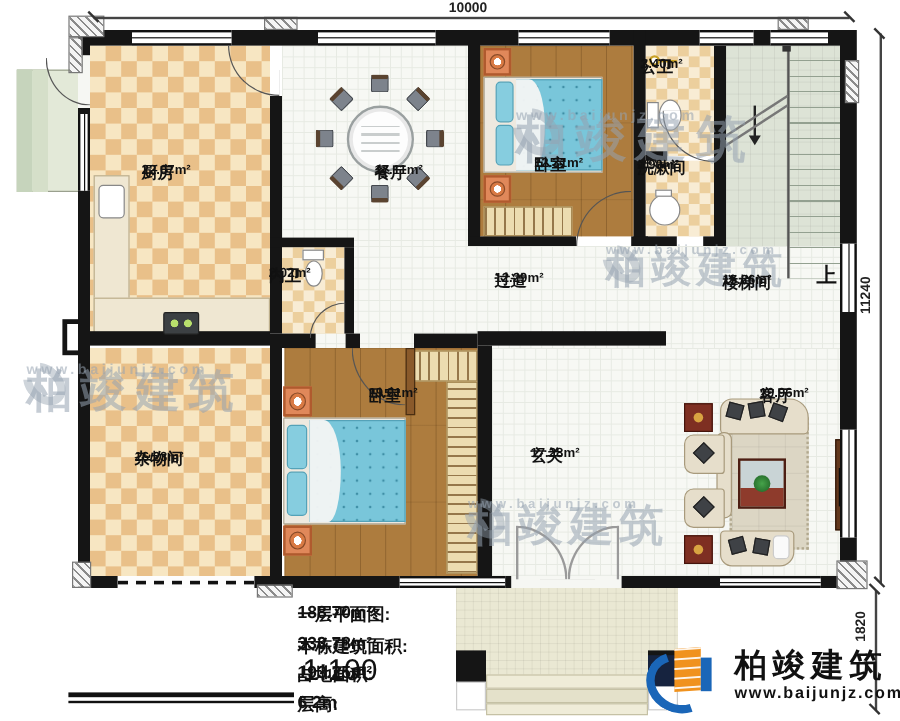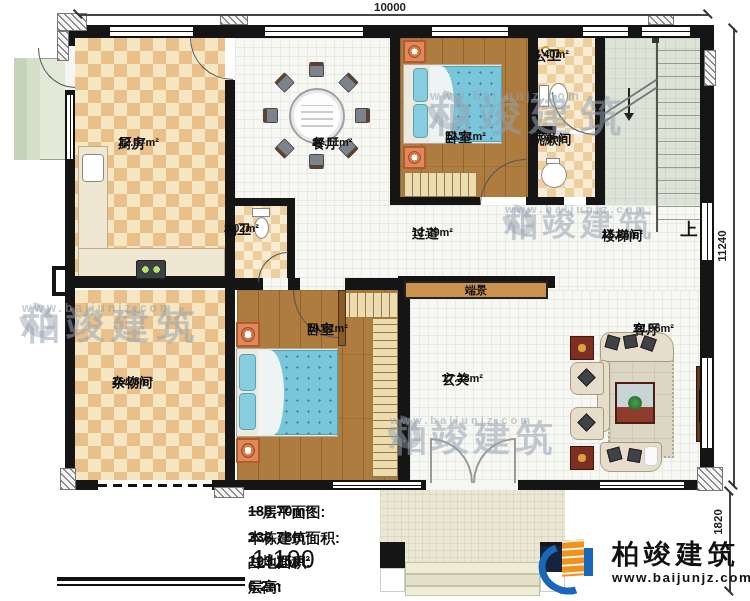--- a/index.html
+++ b/index.html
@@ -204,23 +204,20 @@
   <div class="arc arc-bl" style="left:190px;top:38px;width:43px;height:42px;"></div>
   <div class="arc arc-bl" style="left:38px;top:48px;width:37px;height:40px;"></div>
   <div class="arc arc-tl" style="left:480px;top:159px;width:46px;height:46px;"></div>
   <div class="arc arc-bl" style="left:552px;top:92px;width:43px;height:43px;"></div>
   <div class="arc arc-tl" style="left:258px;top:252px;width:30px;height:30px;"></div>
   <div class="arc arc-bl" style="left:293px;top:290px;width:45px;height:48px;"></div>
   <div class="leaf" style="left:338px;top:290px;width:8px;height:56px;"></div>
   <div class="ddoor" style="left:430px;top:438px;width:43px;height:45px;border-bottom:none;border-top-right-radius:100%;"></div>
   <div class="ddoor" style="left:473px;top:438px;width:43px;height:45px;border-bottom:none;border-top-left-radius:100%;"></div>
 
-  <div style="left:404px;top:281px;width:144px;height:18px;background:#c9924f;border:2px solid #222;z-index:5;display:flex;align-items:center;justify-content:center;font-size:11px;font-weight:bold;color:#111;">
-    <span style="position:static;">端景</span>
-  </div>
 
   <div class="wall" style="left:380px;top:542px;width:25px;height:26px;"></div>
   <div class="wall" style="left:540px;top:542px;width:25px;height:26px;"></div>
   <div style="left:380px;top:568px;width:25px;height:24px;background:#fff;border:1px solid #ccc;z-index:2;"></div>
   <div style="left:540px;top:568px;width:25px;height:24px;background:#fff;border:1px solid #ccc;z-index:2;"></div>
   <div style="left:405px;top:562px;width:135px;height:12px;background:#efecd8;border:1px solid #c5c1a5;z-index:1;"></div>
   <div style="left:405px;top:574px;width:135px;height:12px;background:#e4e1ca;border:1px solid #c5c1a5;z-index:1;"></div>
   <div style="left:405px;top:586px;width:135px;height:10px;background:#efecd8;border:1px solid #c5c1a5;z-index:1;"></div>
 
   <div class="rl" style="left:118px;top:136px;width:90px;">

